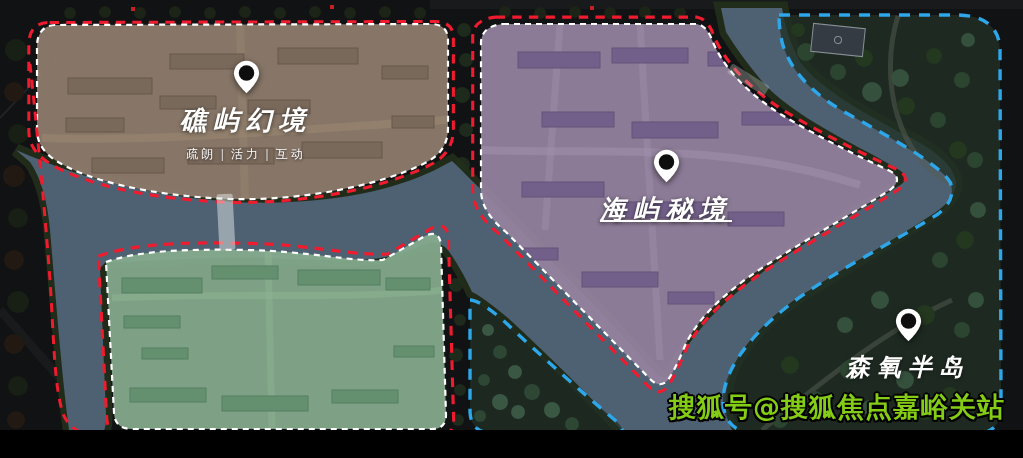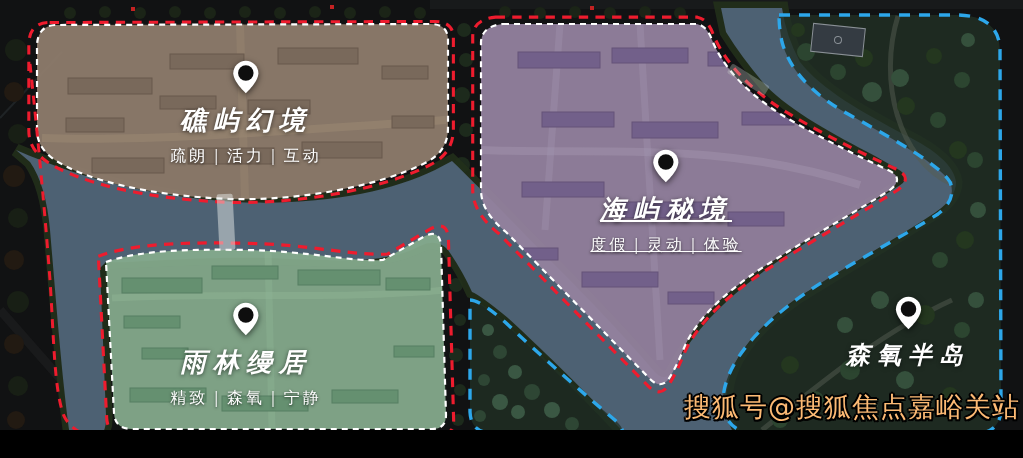--- a/index.html
+++ b/index.html
@@ -15,25 +15,25 @@
   .zone-label{
     position:absolute;display:flex;flex-direction:column;align-items:center;
     transform:translateX(-50%);color:#fff;text-align:center;pointer-events:none;
   }
   .pin{width:27px;height:34px;margin-bottom:9px;filter:drop-shadow(0 2px 3px rgba(0,0,0,.6));}
   .zone-title{
     font-size:26px;font-weight:bold;font-style:italic;letter-spacing:7px;
     white-space:nowrap;text-shadow:0 1px 4px rgba(0,0,0,.6);
   }
   .zone-tagline{
-    margin-top:8px;font-size:16px;letter-spacing:3px;white-space:nowrap;
+    margin-top:8px;font-size:12px;letter-spacing:3px;white-space:nowrap;
     text-shadow:0 1px 3px rgba(0,0,0,.7);
   }
   .watermark{
-    position:absolute;right:3px;bottom:5px;font-size:27px;font-weight:normal;color:#fdba74;
+    position:absolute;right:18px;bottom:5px;font-size:27px;font-weight:bold;color:#84cc16;
     letter-spacing:1px;white-space:nowrap;
     text-shadow:2px 0 0 #000,-2px 0 0 #000,0 2px 0 #000,0 -2px 0 #000,
                 1.5px 1.5px 0 #000,-1.5px -1.5px 0 #000,1.5px -1.5px 0 #000,-1.5px 1.5px 0 #000;
   }
 </style>
 </head>
 <body>
 
 <div class="stage">
   <svg class="base" width="1023" height="458" viewBox="0 0 1023 458">
@@ -261,33 +261,24 @@
     <div class="zone-title">礁屿幻境</div>
     <div class="zone-tagline">疏朗｜活力｜互动</div>
   </div>
 
   <div class="zone-label" style="left:666px;top:149px;text-decoration:underline;">
     <svg class="pin" viewBox="0 0 36 46">
       <path d="M18 1C8.6 1 1 8.6 1 18c0 11.5 17 27 17 27s17-15.5 17-27C35 8.6 27.4 1 18 1z" fill="#ffffff"></path>
       <circle cx="18" cy="17.5" r="10.5" fill="#0e0e0e"></circle>
     </svg>
     <div class="zone-title">海屿秘境</div>
-    <div class="zone-tagline">度假｜灵动｜体验</div>
   </div>
 
-  <div class="zone-label" style="left:246px;top:302px;">
-    <svg class="pin" viewBox="0 0 36 46">
-      <path d="M18 1C8.6 1 1 8.6 1 18c0 11.5 17 27 17 27s17-15.5 17-27C35 8.6 27.4 1 18 1z" fill="#ffffff"></path>
-      <circle cx="18" cy="17.5" r="10.5" fill="#0e0e0e"></circle>
-    </svg>
-    <div class="zone-title">雨林缦居</div>
-    <div class="zone-tagline">精致｜森氧｜宁静</div>
-  </div>
-
-  <div class="zone-label" style="left:908px;top:296px;justify-content:center;">
+
+  <div class="zone-label" style="left:908px;top:308px;justify-content:center;">
     <svg class="pin" viewBox="0 0 36 46">
       <path d="M18 1C8.6 1 1 8.6 1 18c0 11.5 17 27 17 27s17-15.5 17-27C35 8.6 27.4 1 18 1z" fill="#ffffff"></path>
       <circle cx="18" cy="17.5" r="10.5" fill="#0e0e0e"></circle>
     </svg>
     <div class="zone-title" style="font-size:24px;">森氧半岛</div>
   </div>
 
   <div class="watermark">搜狐号@搜狐焦点嘉峪关站</div>
 </div>
 

